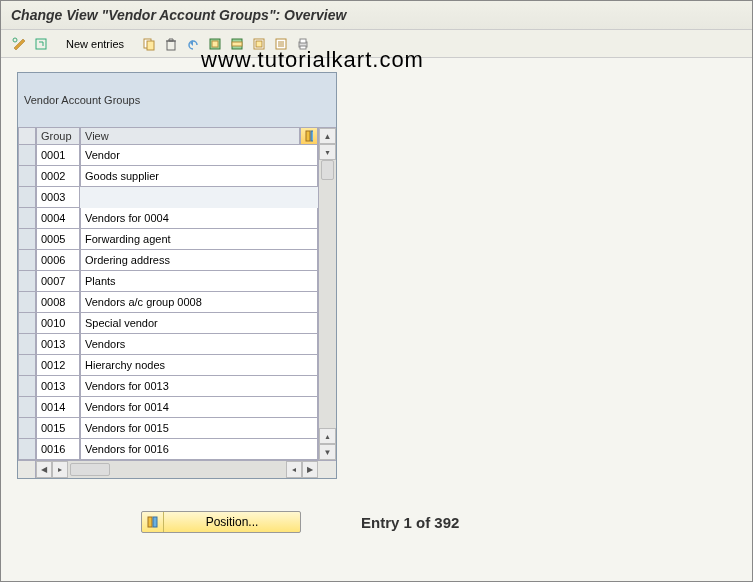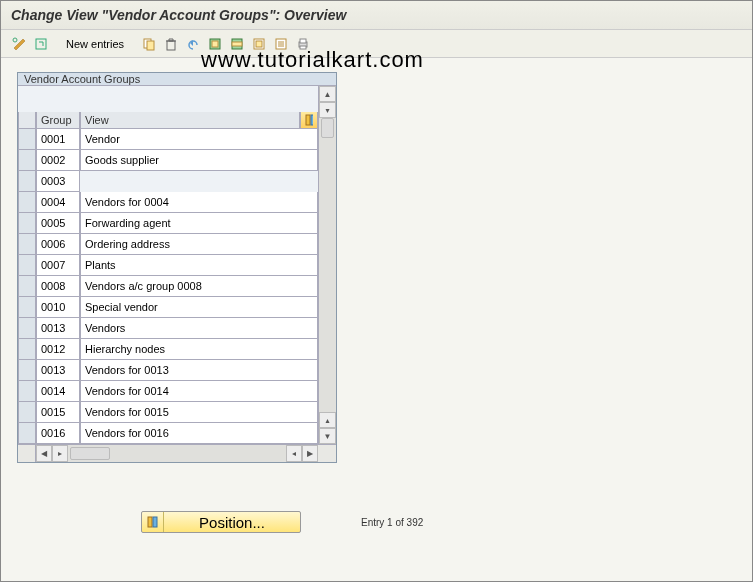--- a/index.html
+++ b/index.html
@@ -66,35 +66,34 @@
     position: relative;
     z-index: 1;
   }
   .table-container {
     width: 320px;
     border: 1px solid #8899aa;
     background: #eef2f6;
   }
   .table-title {
     background: #d6e0ea;
-    padding: 0 6px;
+    padding: 21px 6px;
     font-size: 11px;
     color: #333;
     border-bottom: 1px solid #aab;
   }
   .table-wrap {
     display: flex;
   }
   .table-main {
     flex: 1;
   }
   .table-header {
     display: flex;
     background: #e4e8ec;
-    margin-top: 26px;
   }
   .th {
     border: 1px solid #aab;
     border-top: none;
     padding: 2px 4px;
     font-size: 11px;
     color: #333;
     background: #e4e8ec;
   }
   .th-sel { width: 18px; }
@@ -217,25 +216,26 @@
     display: flex;
     align-items: center;
     justify-content: center;
     border-right: 1px solid #c8b860;
     height: 100%;
     font-size: 11px;
   }
   .position-btn .label-part {
     flex: 1;
     text-align: center;
+    font-size: 12px;
+  }
+  .entry-text {
     font-size: 15px;
-  }
-  .entry-text {
-    font-size: 10px;
     color: #333;
+    font-weight: bold;
   }
   svg { display: block; }
 </style>
 </head>
 <body>
 
 <div class="title-bar">Change View "Vendor Account Groups": Overview</div>
 
 <div class="toolbar">
   <span class="toolbar-btn">

